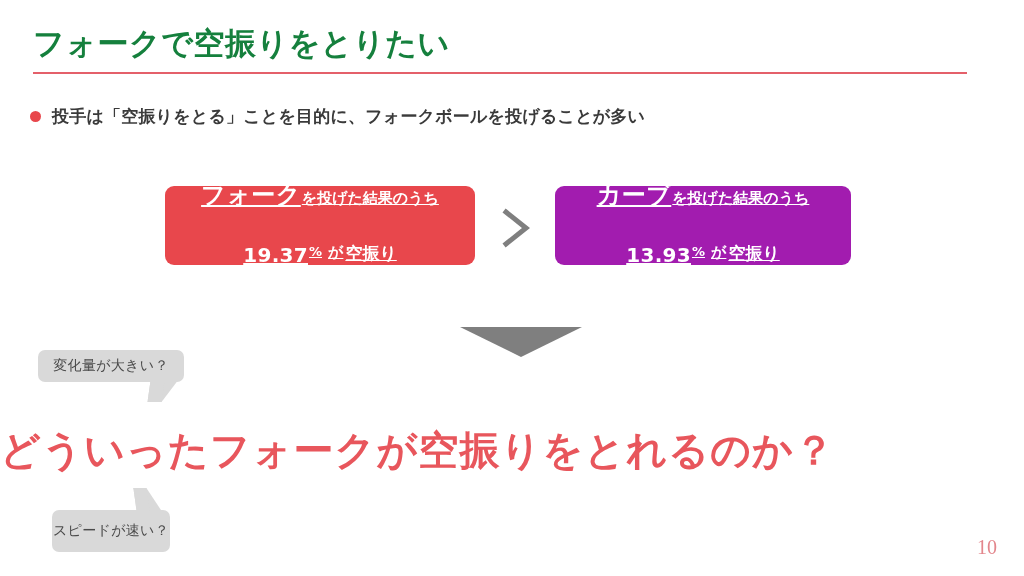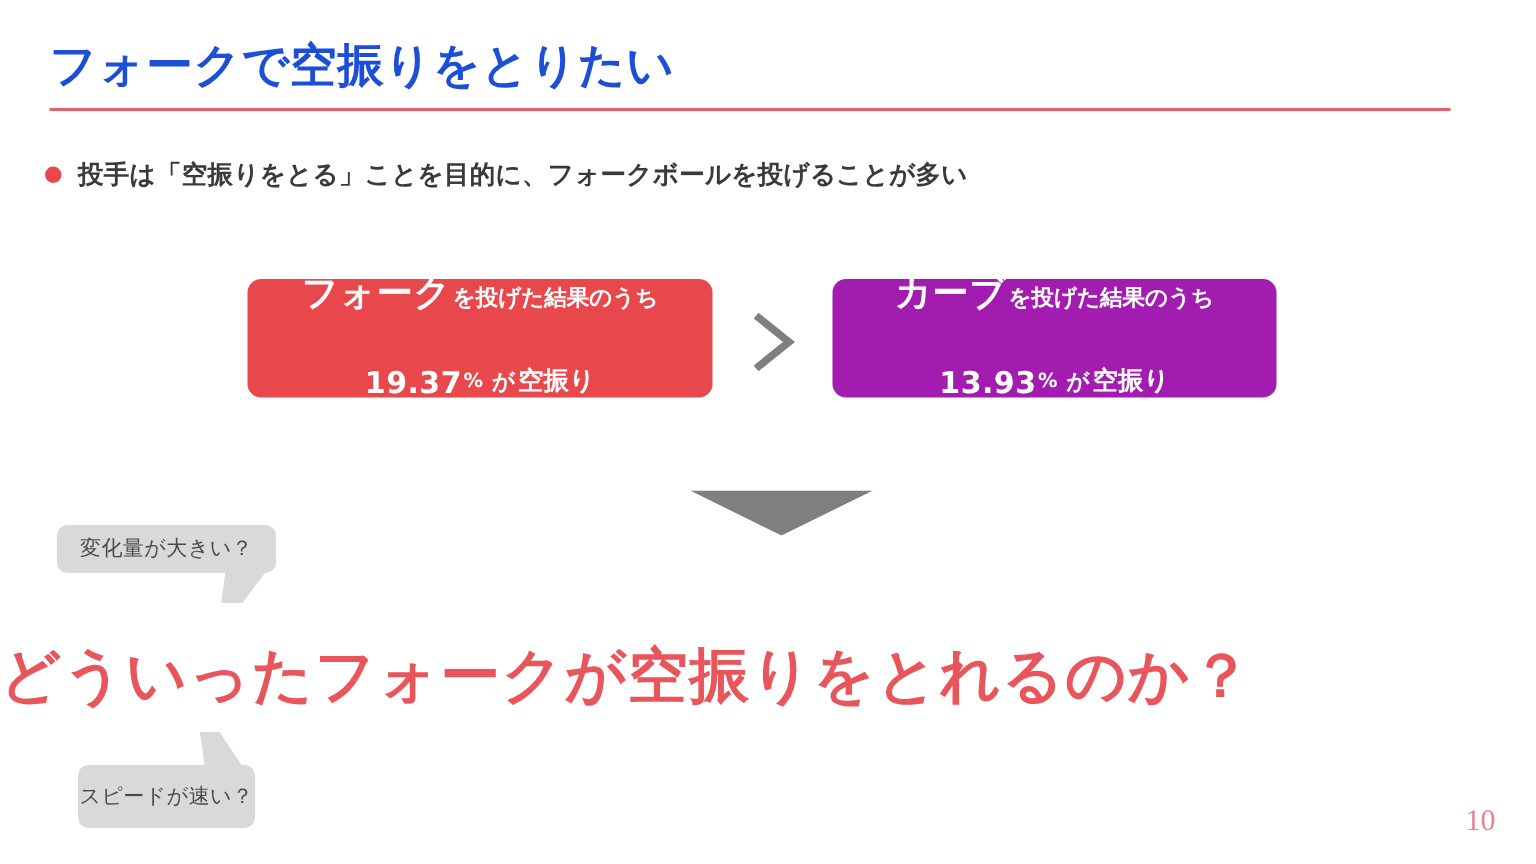--- a/index.html
+++ b/index.html
@@ -18,21 +18,21 @@
     overflow: hidden;
   }
 
   
   .slide-title {
     position: absolute;
     left: 33px;
     top: 23px;
     font-size: 31px;
     font-weight: bold;
-    color: #1d4ed8;
+    color: #15803d;
     letter-spacing: 0.5px;
     white-space: nowrap;
   }
   .title-rule {
     position: absolute;
     left: 33px;
     top: 72px;
     width: 934px;
     height: 2px;
     background: #e4606a;
@@ -68,20 +68,21 @@
     top: 186px;
     height: 79px;
     border-radius: 9px;
     color: #ffffff;
     display: flex;
     flex-direction: column;
     align-items: center;
     justify-content: center;
     box-sizing: border-box;
     padding-bottom: 2px;
+    text-decoration: underline;
   }
   #box-fork {
     left: 165px;
     width: 310px;
     background: #e8474c;
   }
   #box-curve {
     left: 555px;
     width: 296px;
     background: #a21caf;
@@ -97,21 +98,21 @@
     font-weight: bold;
     letter-spacing: 0.5px;
   }
   .pitch-suffix {
     font-size: 15px;
     font-weight: bold;
     margin-left: 1px;
   }
   .stat-line2 {
     display: flex;
-    align-items: center;
+    align-items: flex-start;
     line-height: 1.05;
     margin-top: 32px;
   }
   .stat-value {
     font-size: 20px;
     font-weight: bold;
     letter-spacing: 0.3px;
   }
   .stat-unit {
     font-size: 13px;

